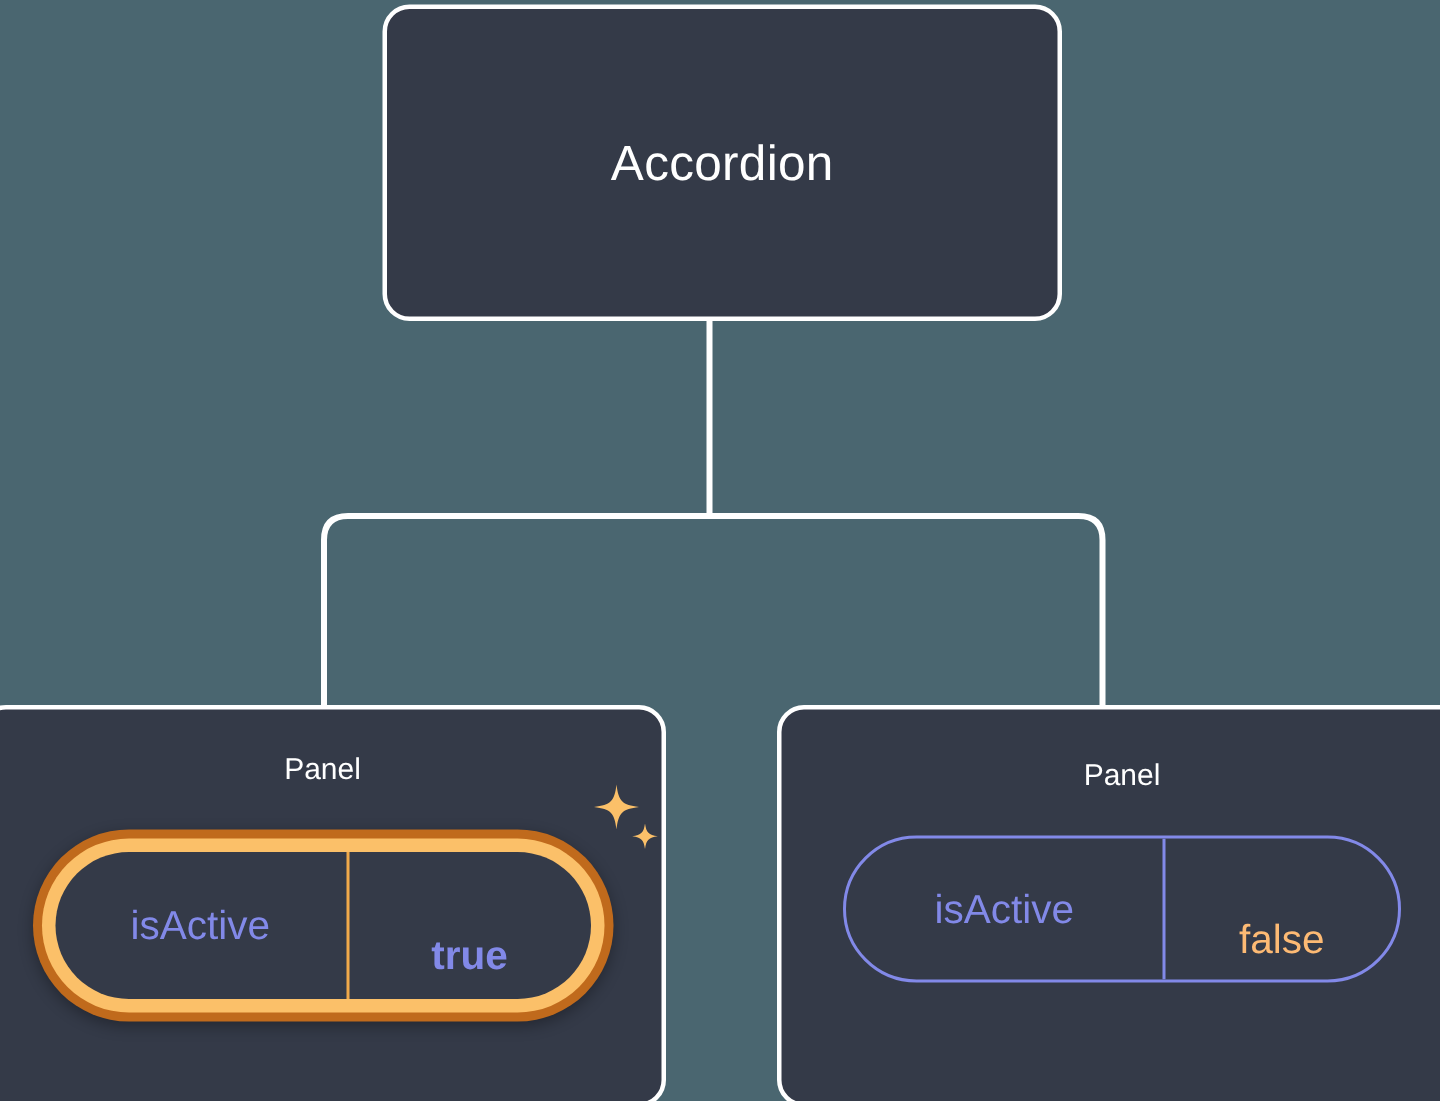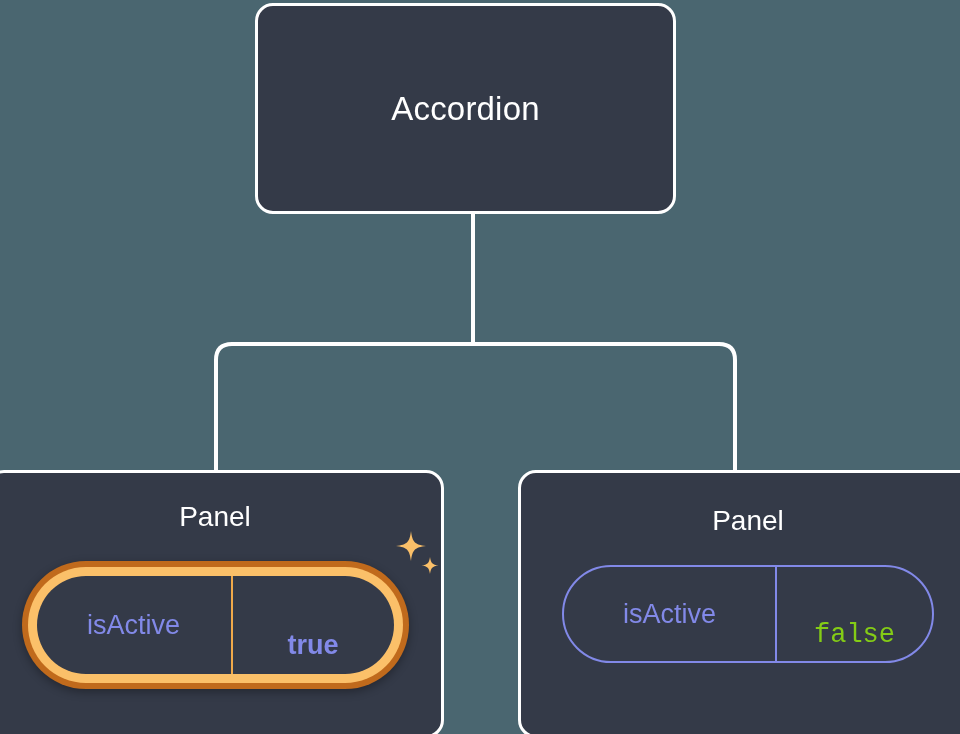--- a/index.html
+++ b/index.html
@@ -34,21 +34,21 @@
     border: 3px solid #ffffff;
     border-radius: 18px;
     display: flex;
     flex-direction: column;
     align-items: center;
   }
 
   .node-root {
     left: 255px;
     top: 3px;
-    width: 421px;
+    width: 453px;
     height: 211px;
     justify-content: center;
   }
 
   .node-title-root {
     color: #ffffff;
     font-size: 33px;
     letter-spacing: 0.2px;
     line-height: 1;
   }
@@ -64,21 +64,21 @@
     width: 458px;
   }
 
   .node-panel-right {
     left: 518px;
     width: 460px;
   }
 
   .node-title-panel {
     color: #ffffff;
-    font-size: 28px;
+    font-size: 20px;
     line-height: 1;
     margin-bottom: 30px;
   }
 
   
   .node-panel-right .node-title-panel { margin-top: 4px; }
 
   
   .pill-wrap {
     position: relative;
@@ -110,23 +110,22 @@
   .pill-plain {
     border: 2px solid #8289e8;
     width: 372px;
   }
   .pill-plain .pill-key {
     color: #8289e8;
     width: 213px;
     border-right: 2px solid #8289e8;
   }
   .pill-plain .pill-val {
-    color: #84cc16;
+    color: #fdba74;
     flex: 1;
-    font-family: Liberation Mono, monospace;
   }
 
   
   .pill-hl-outer {
     box-sizing: border-box;
     border-radius: 999px;
     background: #c06a1c;
     padding: 6px;
     width: 387px;
     height: 128px;

